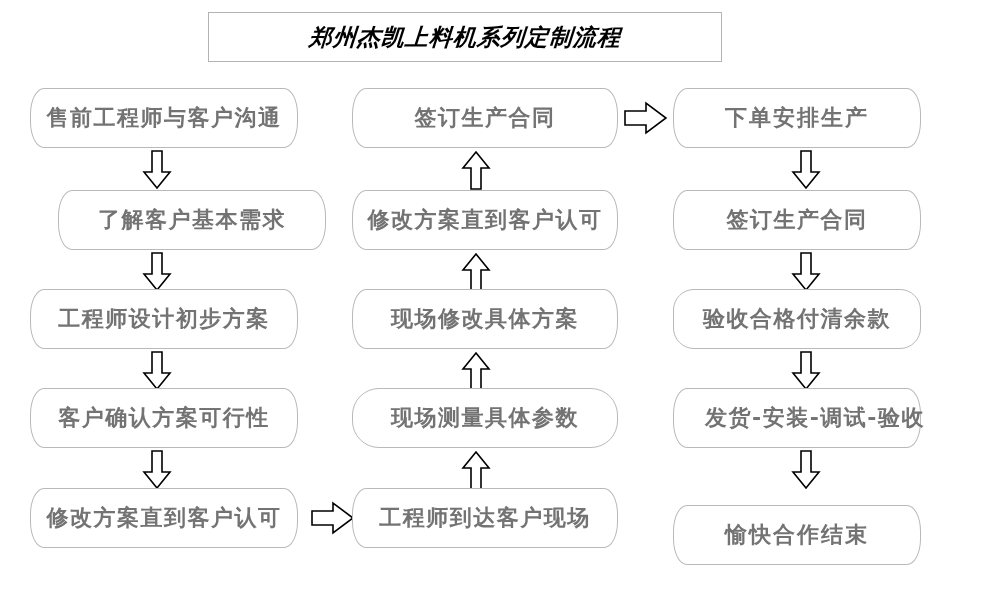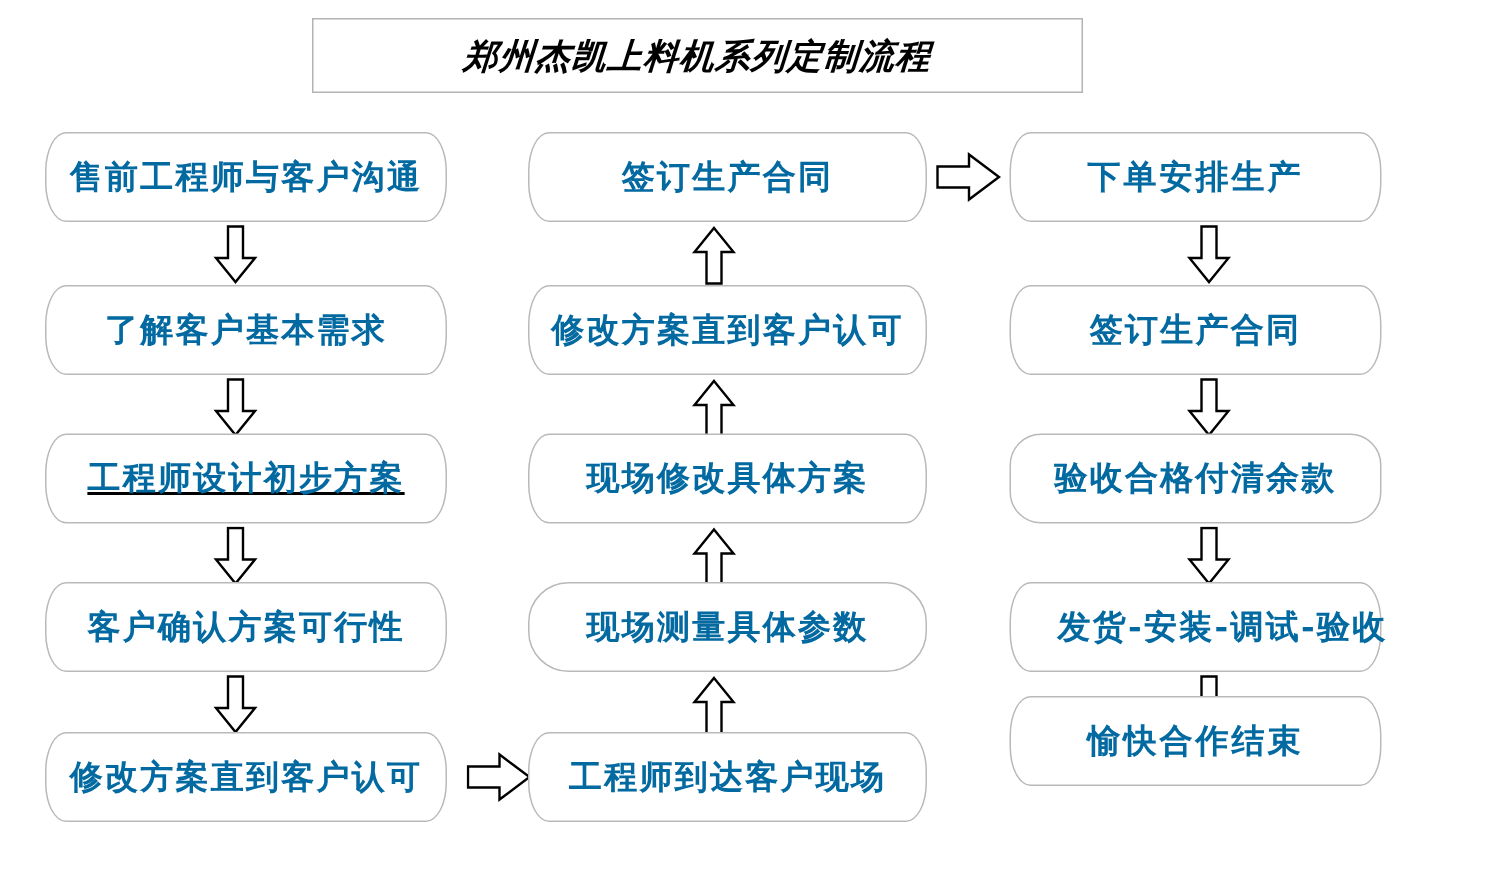--- a/index.html
+++ b/index.html
@@ -56,21 +56,21 @@
     background: #ffffff;
     display: flex;
     align-items: center;
     justify-content: center;
     height: 60px;
   }
   .node .label {
     font-family: "DejaVu Serif", "Liberation Serif", serif;
     font-size: 22px;
     font-weight: bold;
-    color: #0369a1;
+    color: #737373;
     white-space: nowrap;
     letter-spacing: 1.5px;
   }
   .node.narrow .label {
     letter-spacing: 2px;
   }
 
   
   .col-a { left: 30px;  width: 268px; }
   .col-b { left: 352px; width: 266px; }
@@ -94,31 +94,31 @@
   <div class="node col-a" style="top:88px;">
     <span class="label">售前工程师与客户沟通</span>
   </div>
 
   <div class="arrow" style="left:142px; top:150px;">
     <svg width="30" height="40" viewBox="0 0 30 40">
       <polygon points="10,1 20,1 20,22 28,22 15,38 2,22 10,22" fill="#ffffff" stroke="#000000" stroke-width="1.6"></polygon>
     </svg>
   </div>
 
-  <div class="node col-a" style="top:190px;">
+  <div class="node col-a" style="top:190px;margin-left:28px;">
     <span class="label">了解客户基本需求</span>
   </div>
 
   <div class="arrow" style="left:142px; top:252px;">
     <svg width="30" height="40" viewBox="0 0 30 40">
       <polygon points="10,1 20,1 20,22 28,22 15,38 2,22 10,22" fill="#ffffff" stroke="#000000" stroke-width="1.6"></polygon>
     </svg>
   </div>
 
-  <div class="node col-a" style="top:289px;text-decoration:underline;">
+  <div class="node col-a" style="top:289px;">
     <span class="label">工程师设计初步方案</span>
   </div>
 
   <div class="arrow" style="left:142px; top:351px;">
     <svg width="30" height="40" viewBox="0 0 30 40">
       <polygon points="10,1 20,1 20,22 28,22 15,38 2,22 10,22" fill="#ffffff" stroke="#000000" stroke-width="1.6"></polygon>
     </svg>
   </div>
 
   <div class="node col-a" style="top:388px;">
@@ -224,17 +224,17 @@
   <div class="node col-c" style="top:388px;padding-left:36px;">
     <span class="label">发货-安装-调试-验收</span>
   </div>
 
   <div class="arrow" style="left:791px; top:450px;">
     <svg width="30" height="40" viewBox="0 0 30 40">
       <polygon points="10,1 20,1 20,22 28,22 15,38 2,22 10,22" fill="#ffffff" stroke="#000000" stroke-width="1.6"></polygon>
     </svg>
   </div>
 
-  <div class="node col-c narrow" style="top:464px;">
+  <div class="node col-c narrow" style="top:505px;">
     <span class="label">愉快合作结束</span>
   </div>
 
 </div>
 
 </body></html>

